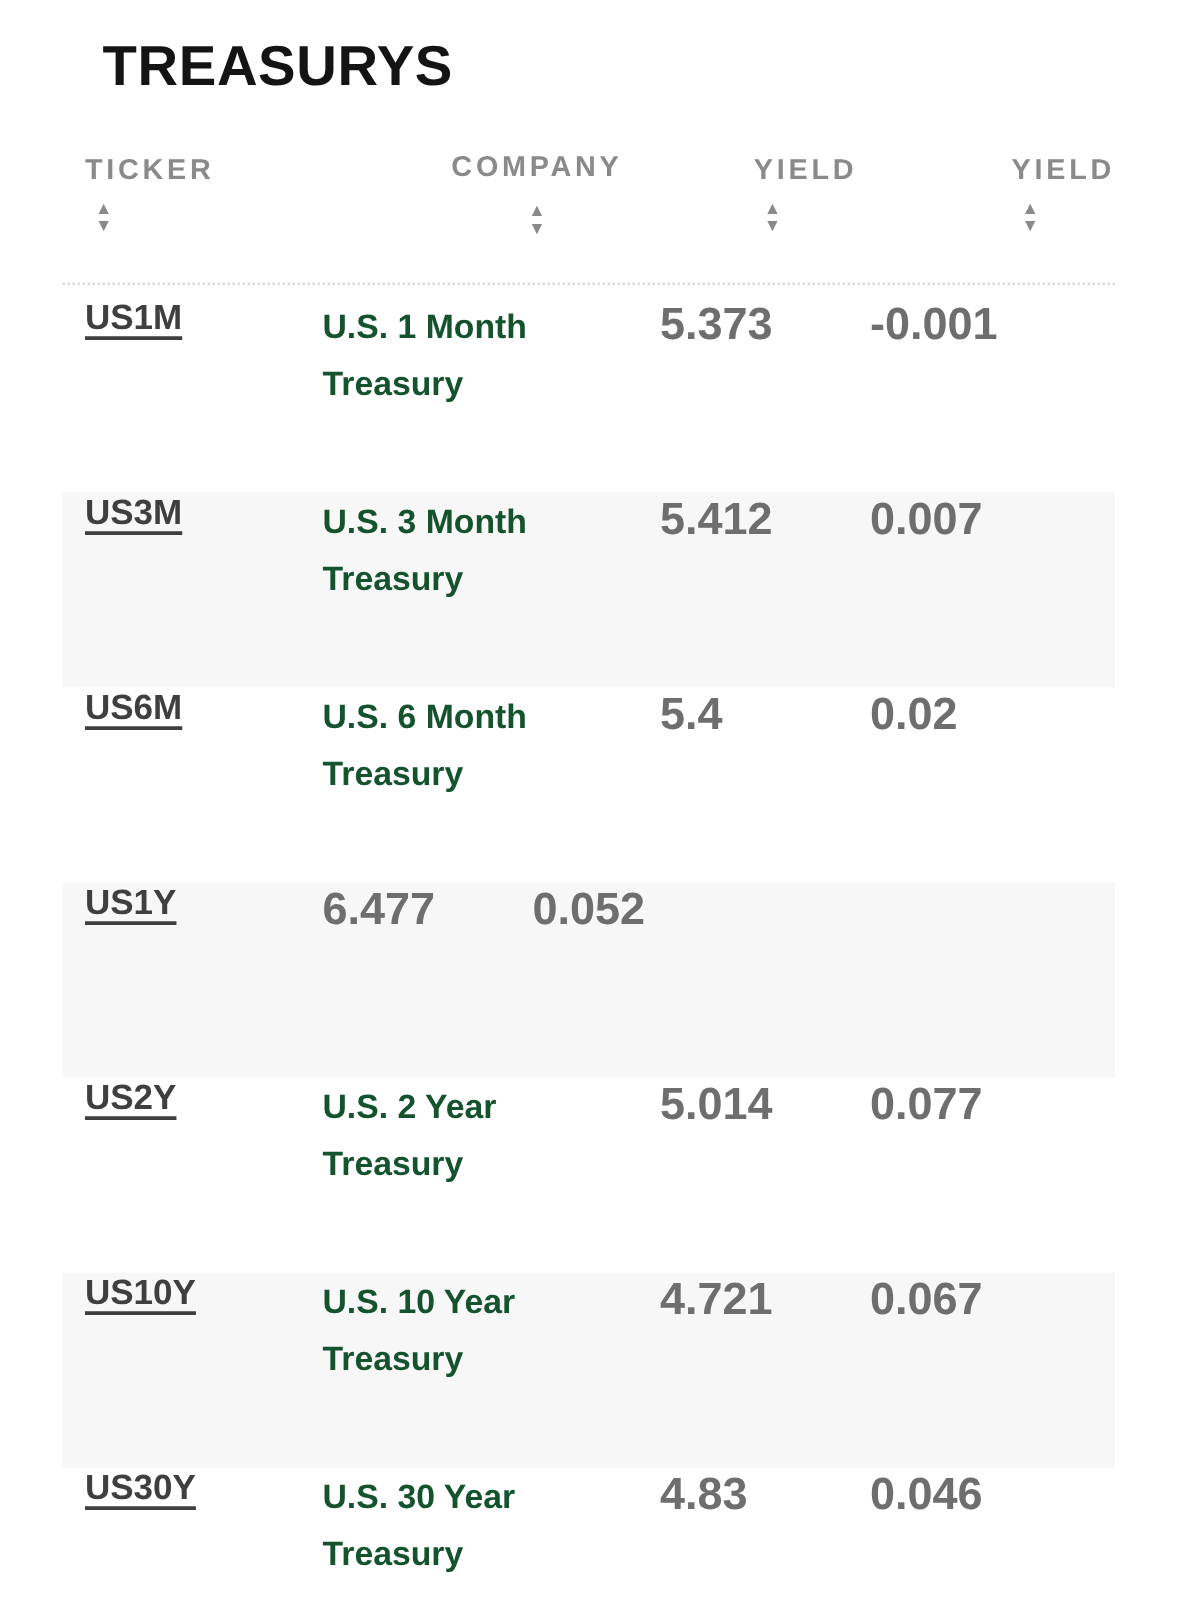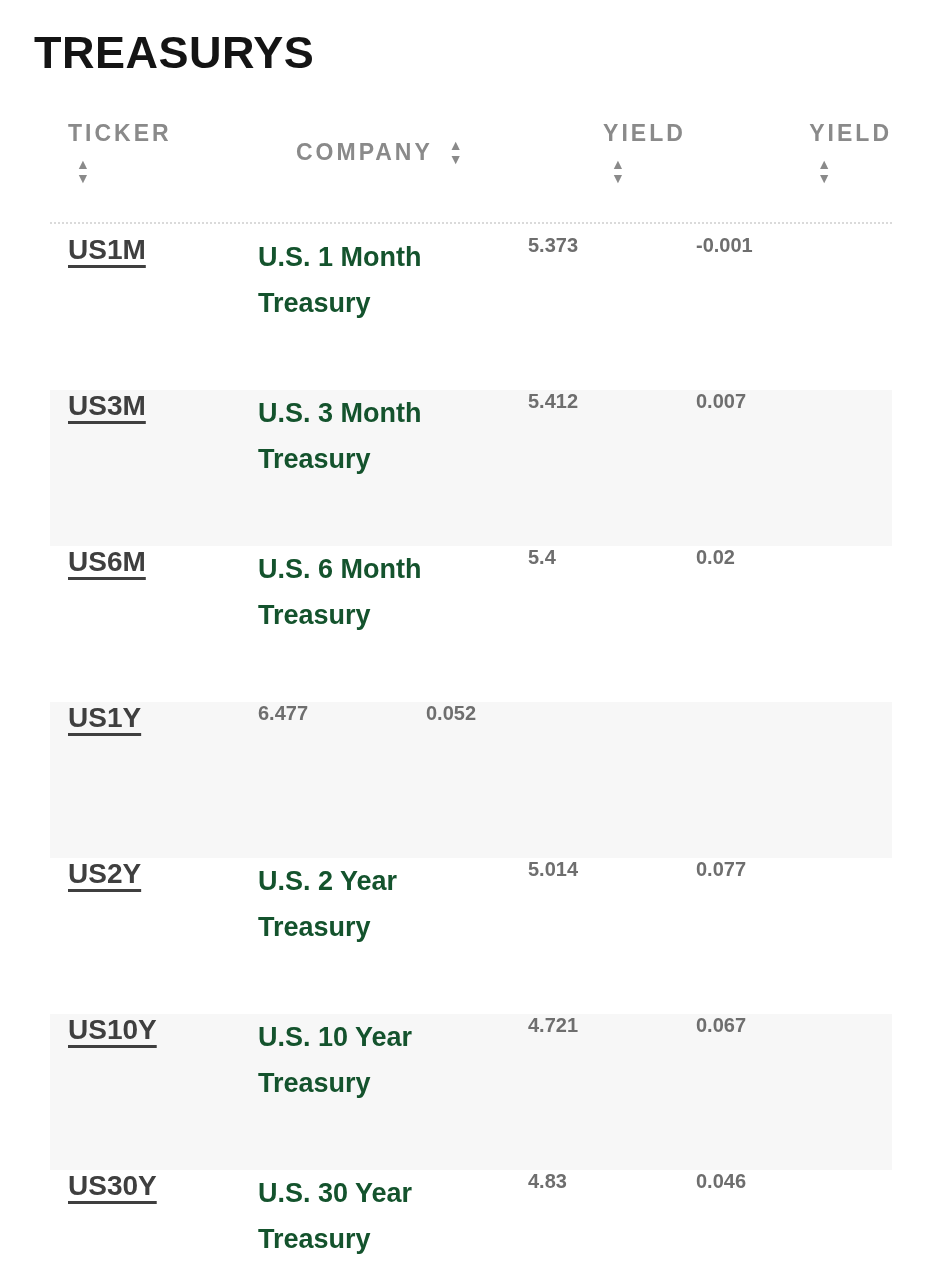--- a/index.html
+++ b/index.html
@@ -5,21 +5,21 @@
   html, body { margin: 0; padding: 0; }
   body {
     width: 946px;
     height: 1280px;
     background: #ffffff;
     overflow: hidden;
     font-family: "Liberation Sans", sans-serif;
     position: relative;
   }
   .page-title {
-    margin: 28px 0 0 34px;
+    margin: 28px 0 0 82px;
     font-size: 45px;
     line-height: 50px;
     font-weight: 800;
     letter-spacing: 0.5px;
     color: #141414;
   }
   .table {
     margin: 36px 54px 0 50px; 
   }
   
@@ -32,21 +32,21 @@
   }
   .th {
     display: flex;
     flex-direction: column;
     align-items: flex-start;
     gap: 12px;
     cursor: pointer;
     box-sizing: border-box;
   }
   .th.inline {
-    flex-direction: row;
+    flex-direction: column;
     align-items: center;
     gap: 16px;
   }
   .th-label {
     font-size: 23px;
     font-weight: 700;
     letter-spacing: 3px;
     color: #8a8a8a;
     white-space: nowrap;
   }
@@ -88,21 +88,21 @@
   }
   .company-name {
     display: block;
     max-width: 215px;
     font-size: 27px;
     font-weight: 700;
     line-height: 46px;
     color: #14532d;
   }
   .num {
-    font-size: 20px;
+    font-size: 36px;
     font-weight: 700;
     color: #6e6e6e;
   }
 </style>
 </head>
 <body>
 
 <div class="page">
   <h1 class="page-title">TREASURYS</h1>
 

